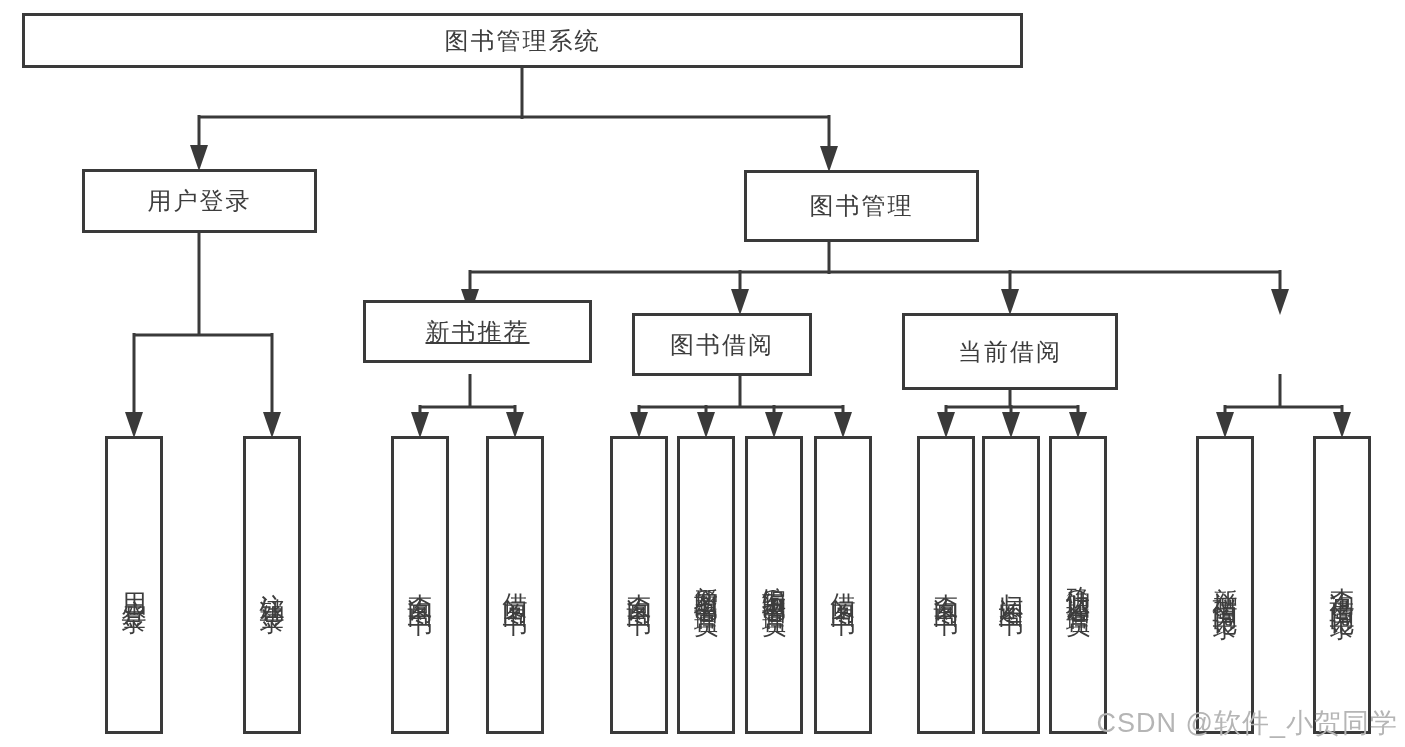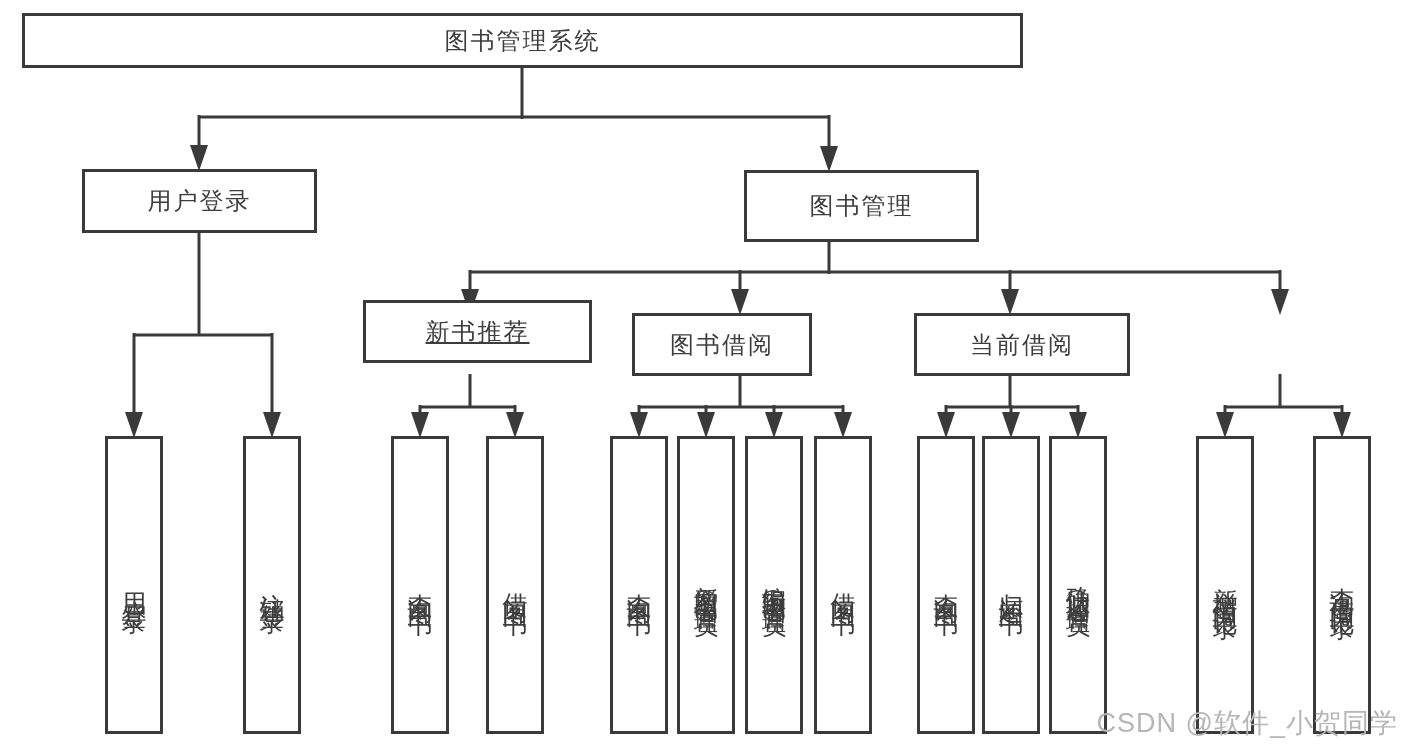--- a/index.html
+++ b/index.html
@@ -138,21 +138,21 @@
   <div class="box hbox" style="left:744px; top:170px; width:235px; height:72px;text-align:right;">
     <span>图书管理</span>
   </div>
 
   <div class="box hbox" style="left:363px; top:300px; width:229px; height:63px;text-decoration:underline;">
     <span>新书推荐</span>
   </div>
   <div class="box hbox" style="left:632px; top:313px; width:180px; height:63px;">
     <span>图书借阅</span>
   </div>
-  <div class="box hbox" style="left:902px; top:313px; width:216px; height:63px;margin-left:12px;">
+  <div class="box hbox" style="left:902px; top:313px; width:216px; height:77px;">
     <span>当前借阅</span>
   </div>
 
   <div class="box vbox" style="left:105px;">
     <span class="vtext">用户登录</span>
   </div>
   <div class="box vbox" style="left:243px;">
     <span class="vtext">注销登录</span>
   </div>
 

